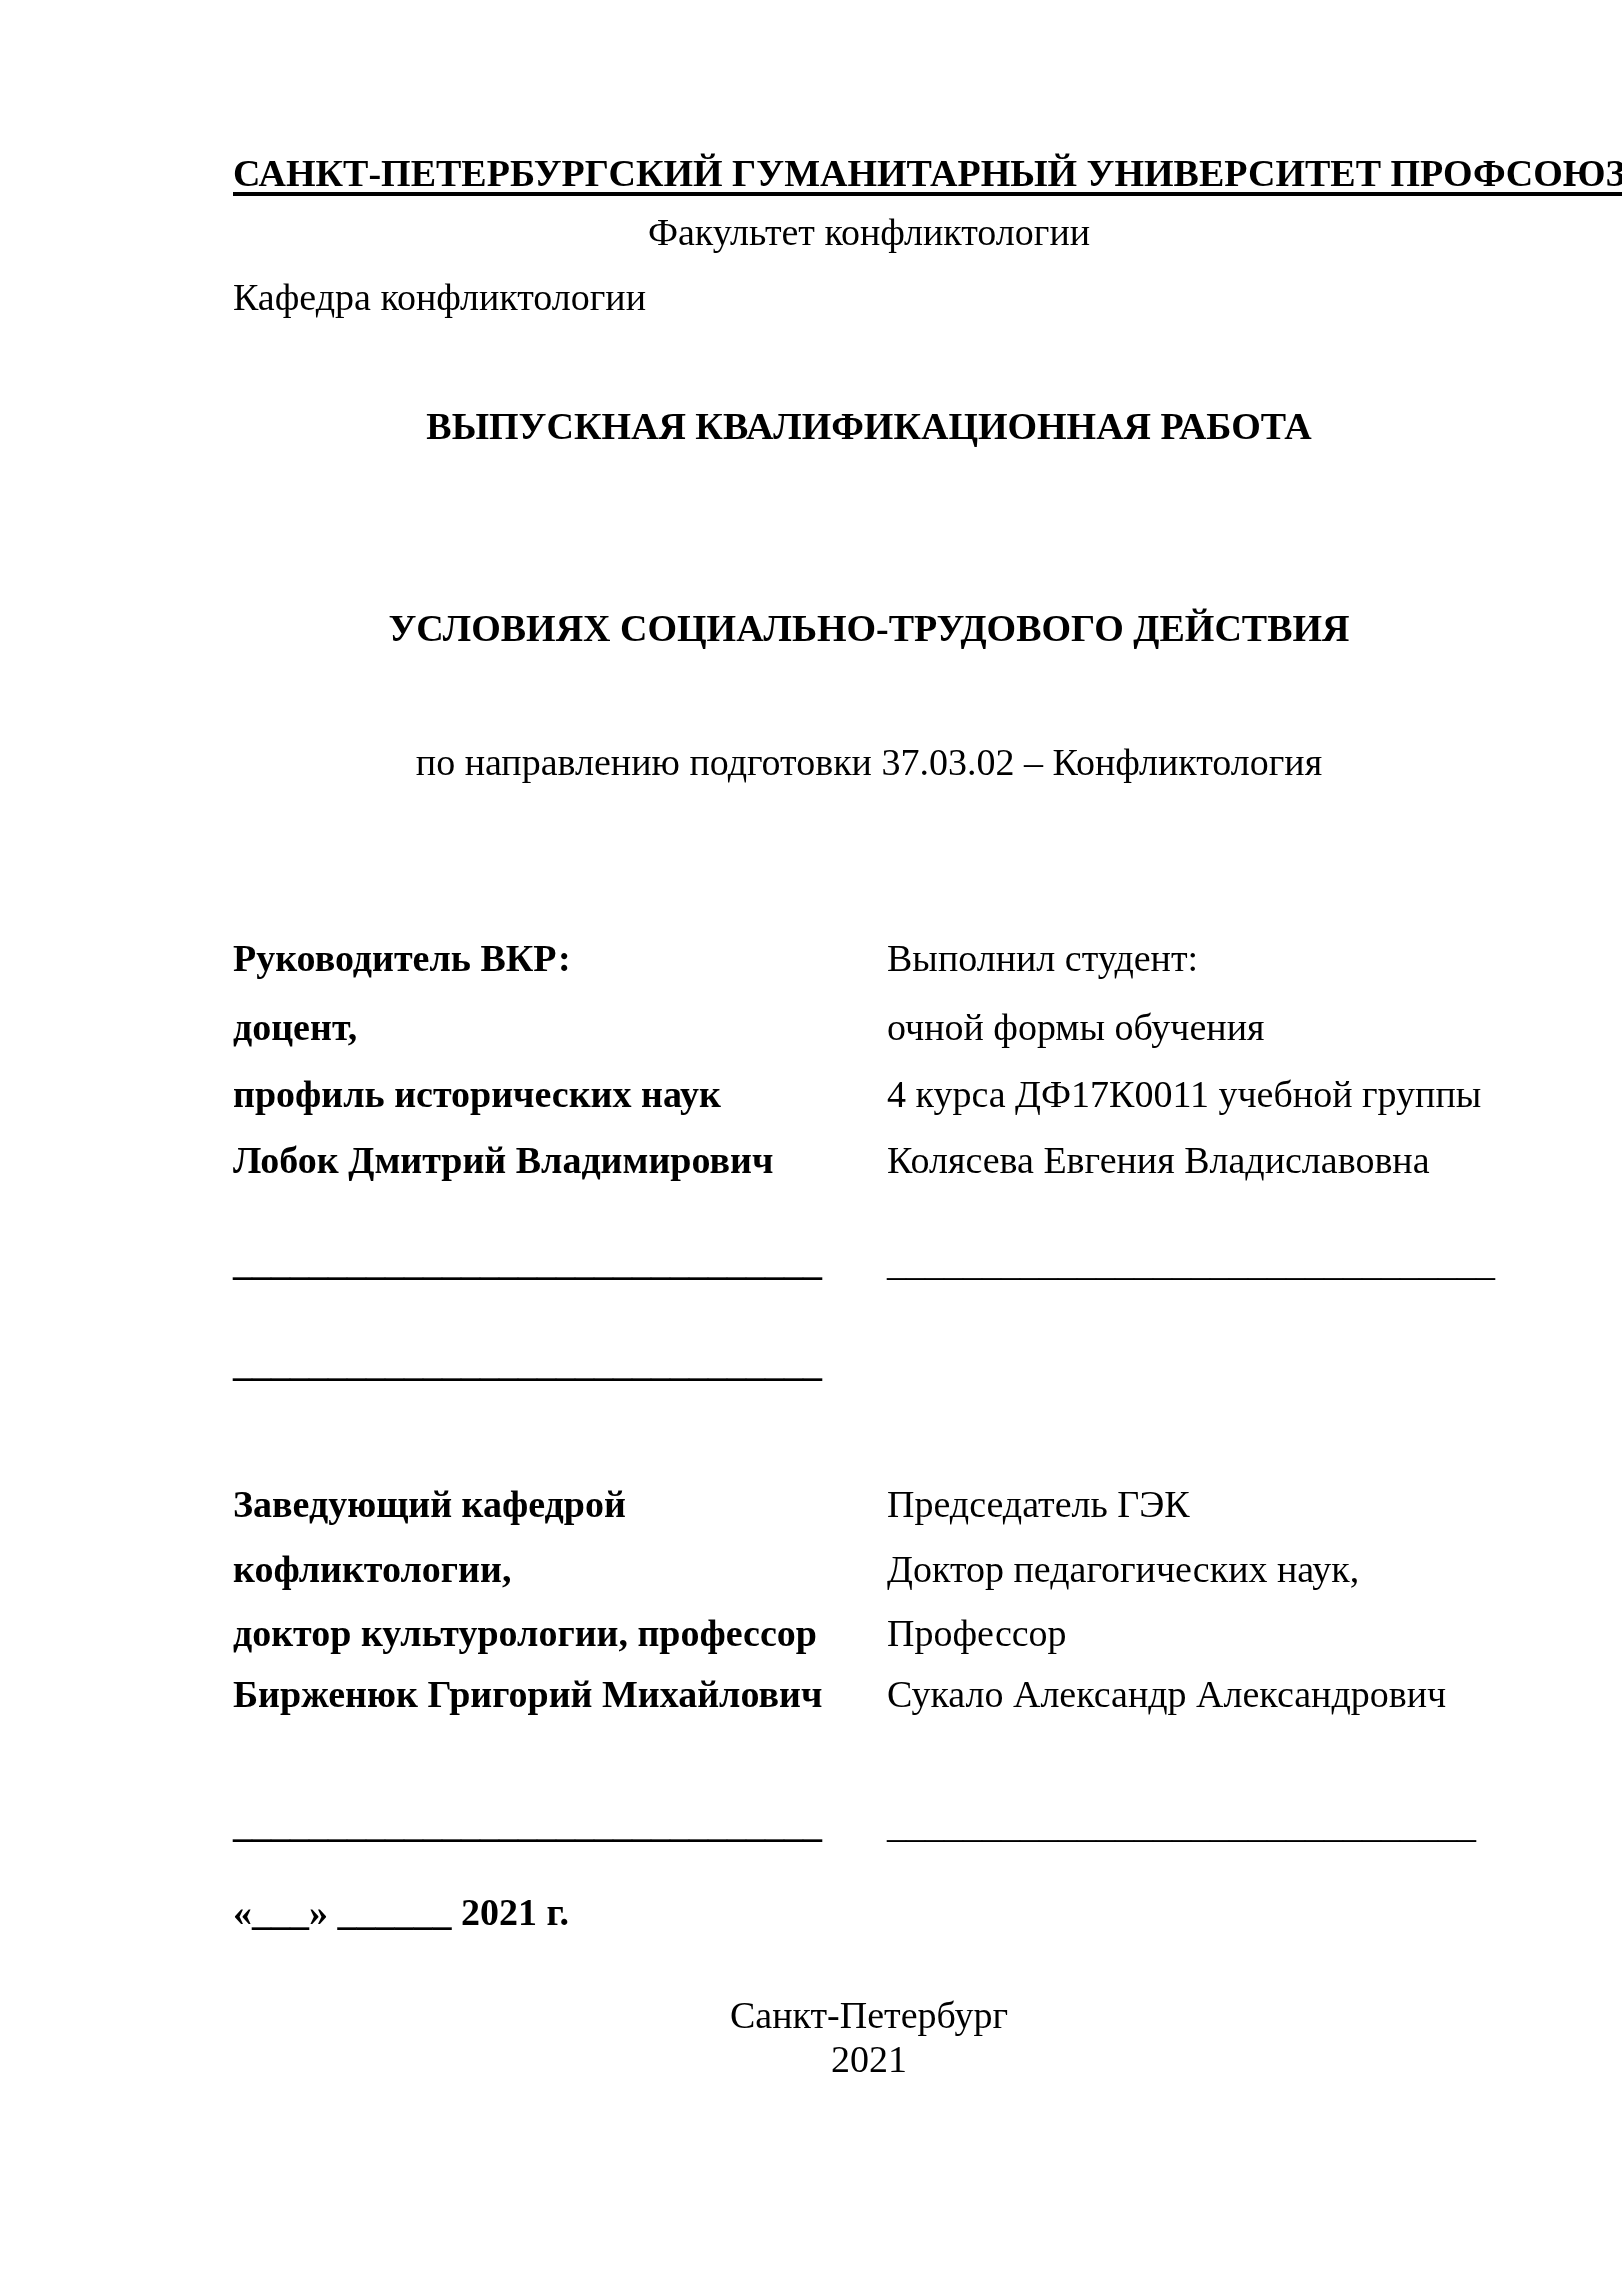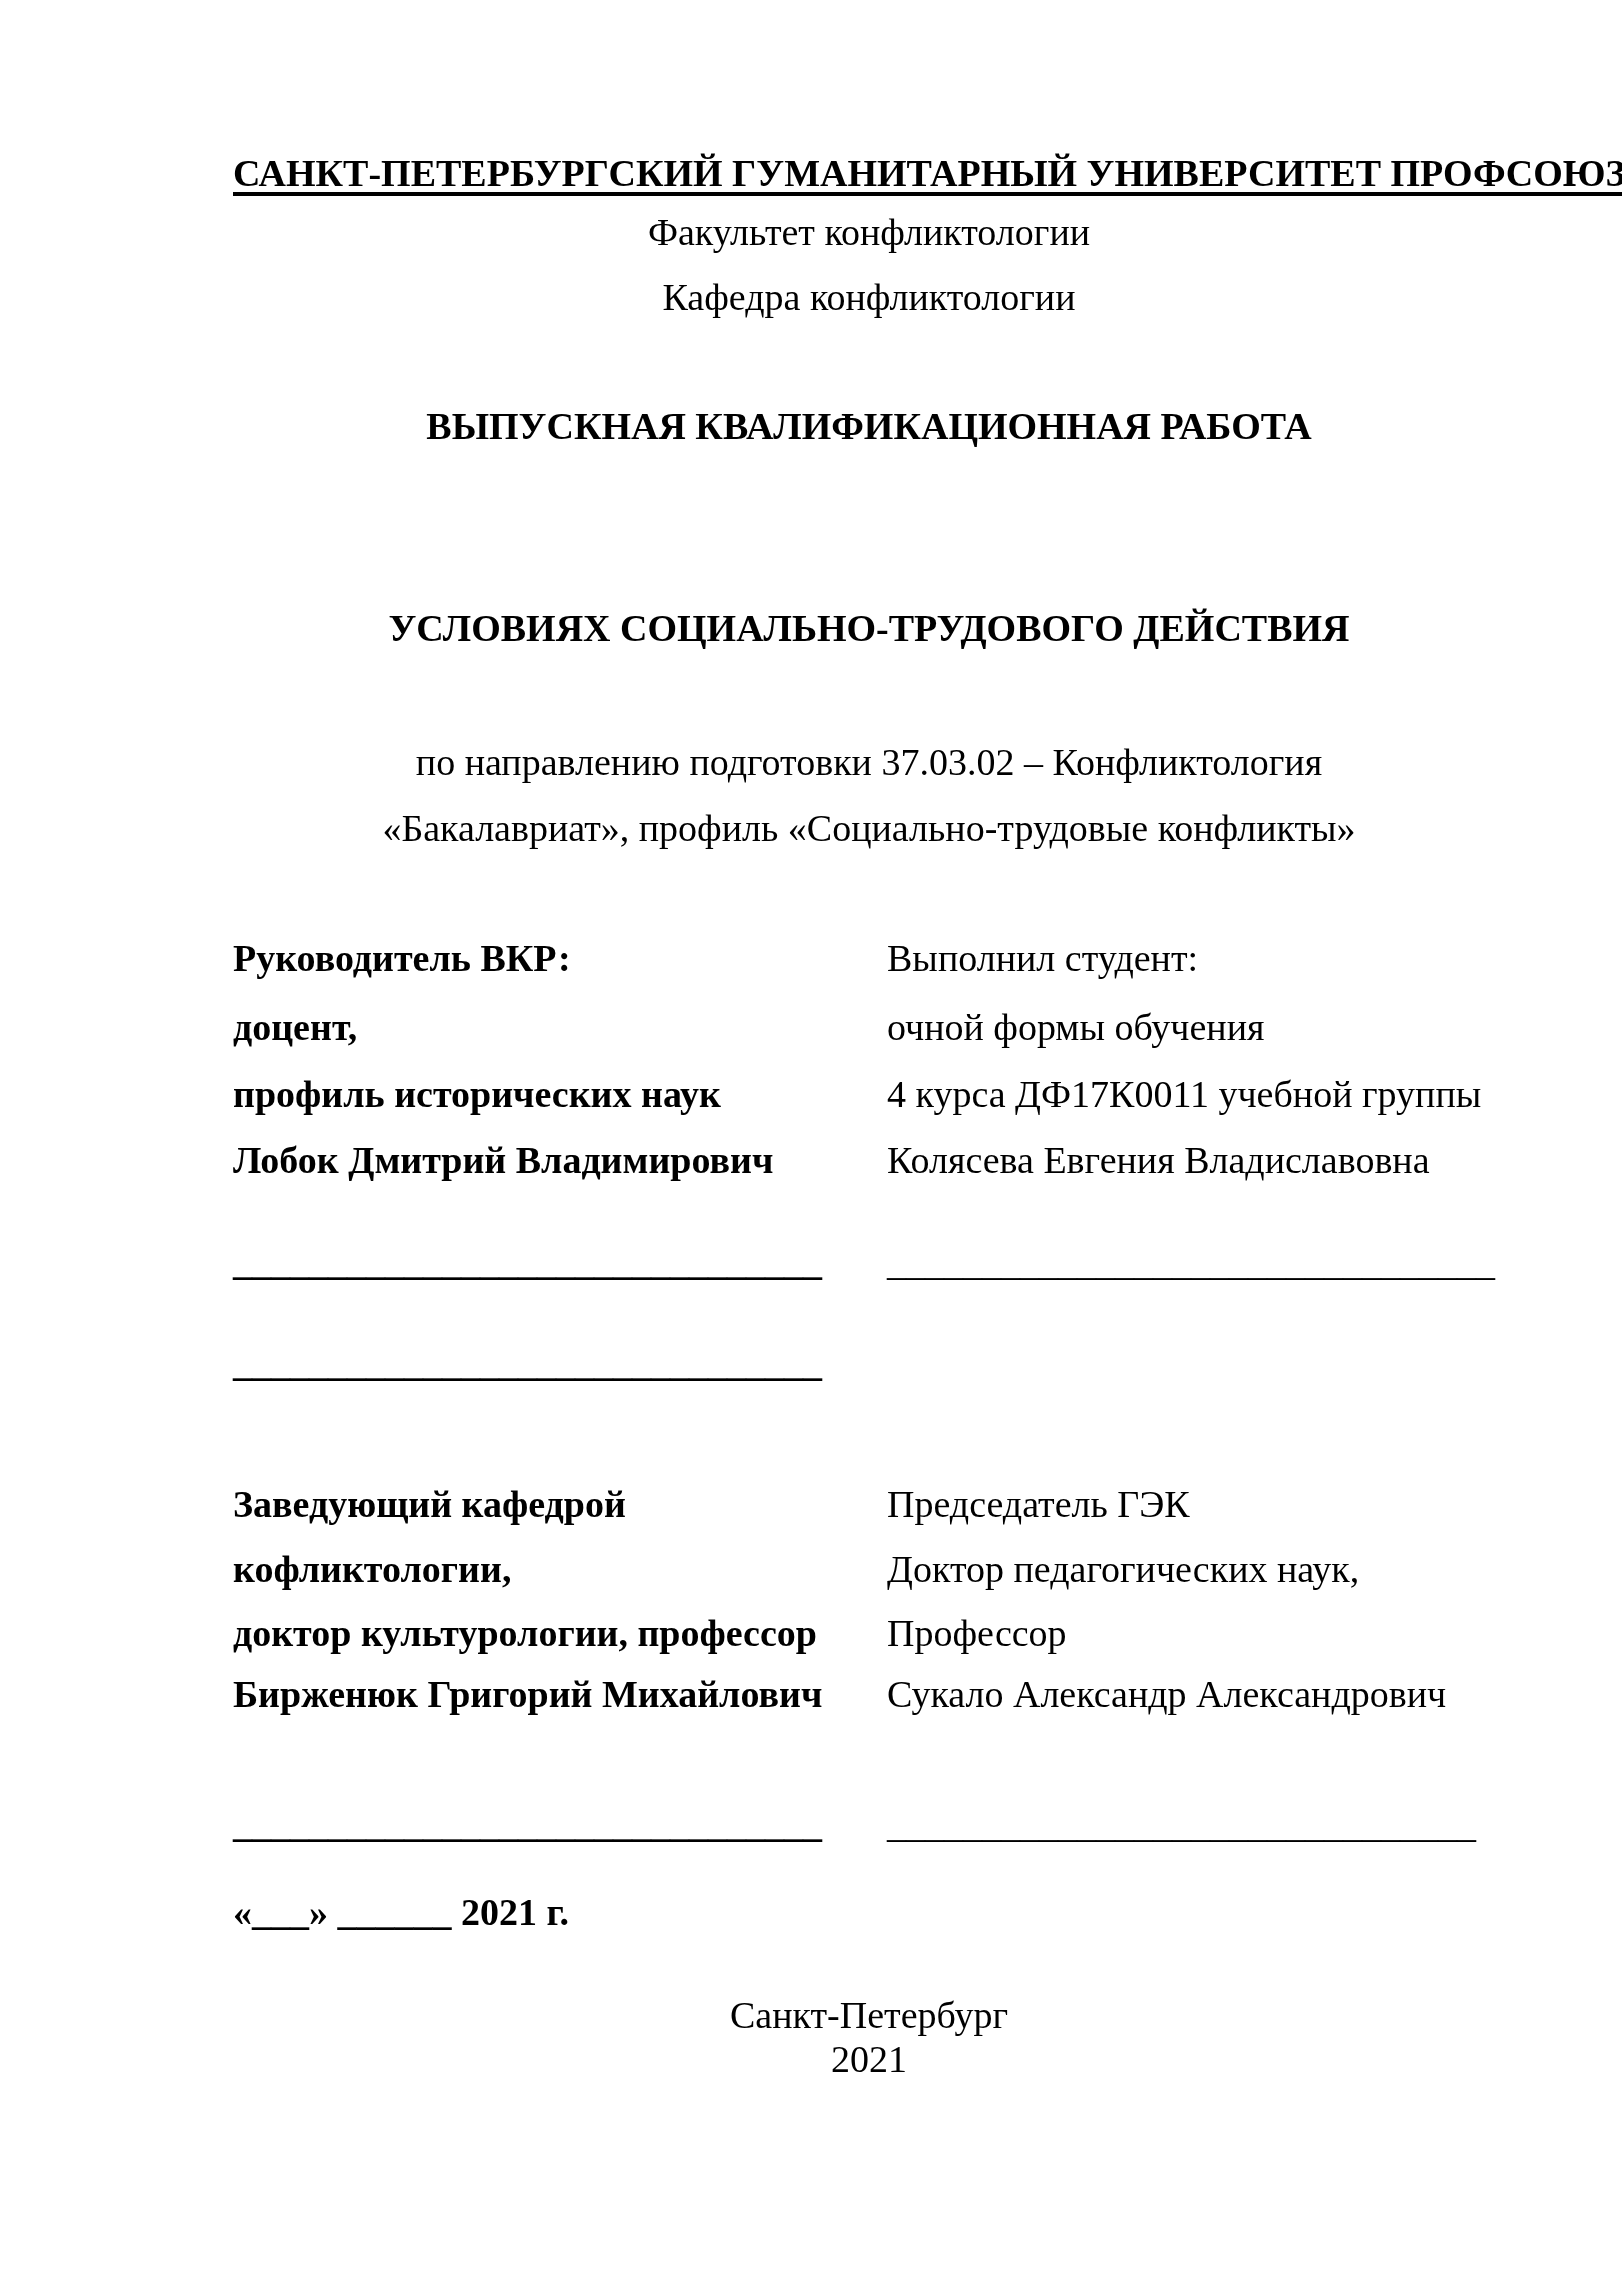--- a/index.html
+++ b/index.html
@@ -15,21 +15,21 @@
   }
   .row {
     position: absolute;
     left: 233px;
     right: 118px;
     height: 66px;
     line-height: 66px;
     white-space: nowrap;
   }
   .center { text-align: center; }
-  .rightalign { text-align: center; }
+  .rightalign { text-align: left; }
   .bold { font-weight: bold; }
   .u-line {
     text-decoration: underline;
     text-decoration-thickness: 3.9px;
     text-underline-offset: 6.3px;
   }
   .cl { position: absolute; left: 0; white-space: nowrap; font-weight: bold; }
   .cr { position: absolute; left: 654px; white-space: nowrap; }
   .cr b { font-weight: bold; }
 </style>
@@ -44,21 +44,20 @@
 
   <div class="row rightalign" style="top:264px">Кафедра конфликтологии</div>
 
   <div class="row center bold" style="top:393px">ВЫПУСКНАЯ КВАЛИФИКАЦИОННАЯ РАБОТА</div>
 
 
   <div class="row center bold" style="top:595px">УСЛОВИЯХ СОЦИАЛЬНО-ТРУДОВОГО ДЕЙСТВИЯ</div>
 
   <div class="row center" style="top:729px">по направлению подготовки 37.03.02 – Конфликтология</div>
 
-  <div class="row center" style="top:795px">«Бакалавриат», профиль «Социально-трудовые конфликты»</div>
 
   <div class="row" style="top:925px">
     <span class="cl">Руководитель ВКР:</span>
     <span class="cr">Выполнил студент:</span>
   </div>
 
   <div class="row" style="top:994px">
     <span class="cl">доцент,</span>
     <span class="cr">очной формы обучения</span>
   </div>

